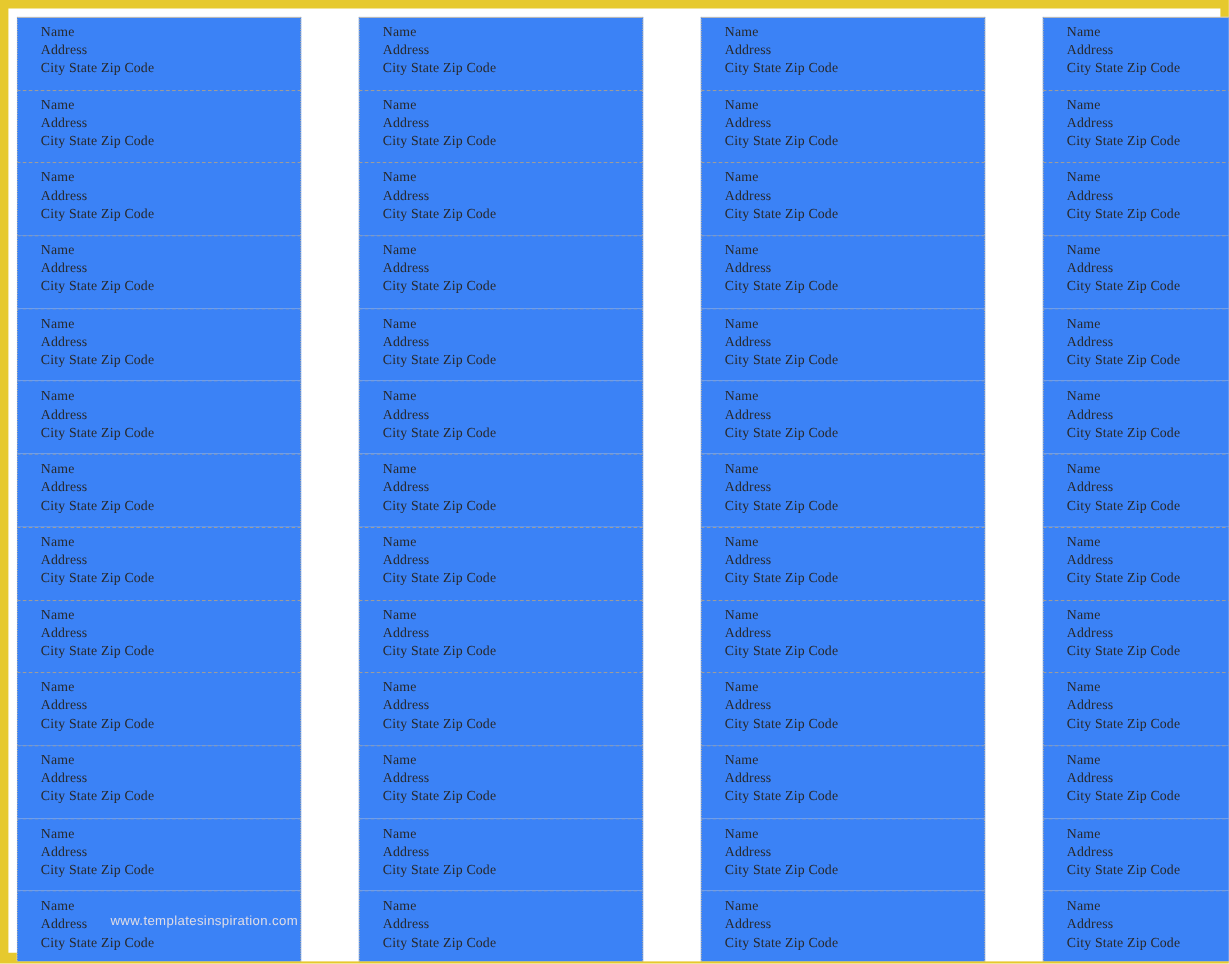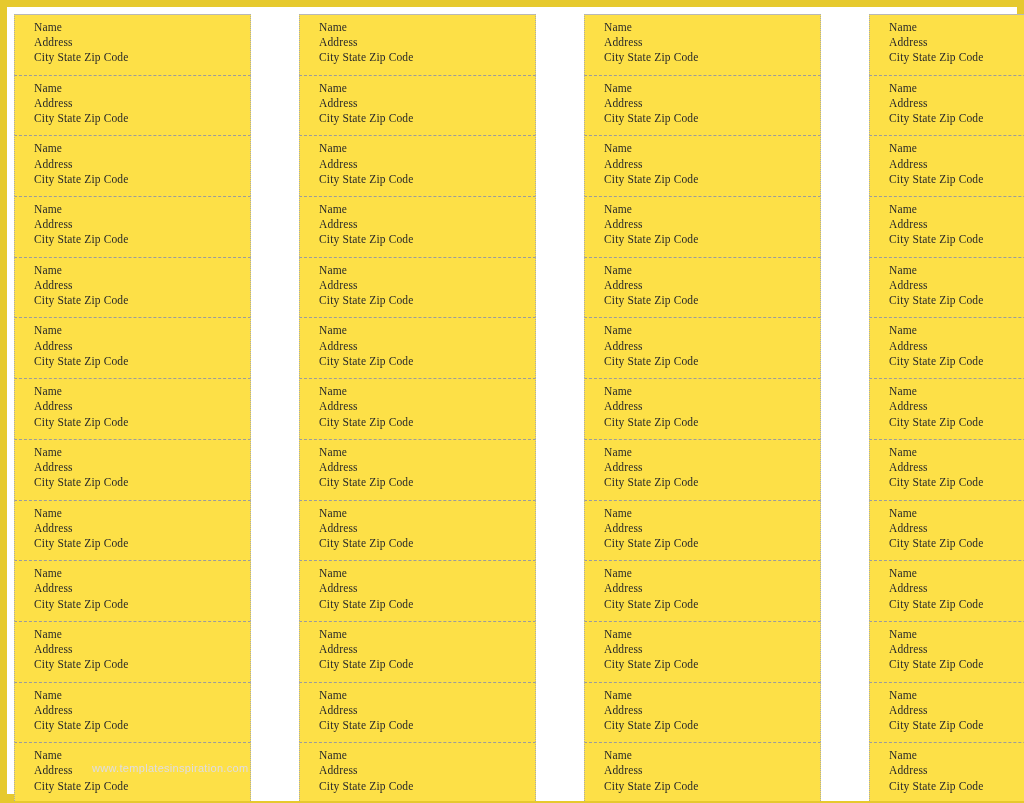--- a/index.html
+++ b/index.html
@@ -60,21 +60,21 @@
   .gutter {
     background: #ffffff;
   }
 
   .label-cell {
     box-sizing: border-box;
     position: relative;
     border-left: 1px dotted #a9a9a9;
     border-right: 1px dotted #a9a9a9;
     border-top: 1px dashed #9c9c9c;
-    background: #fde047;
+    background: #3b82f6;
     padding: 5px 0 0 19px;
     overflow: hidden;
   }
   .label-cell.first-row {
     border-top: 1px solid #b8b8b8;
   }
   .label-cell.last-row {
     border-bottom: 1px dashed #9c9c9c;
   }
 

